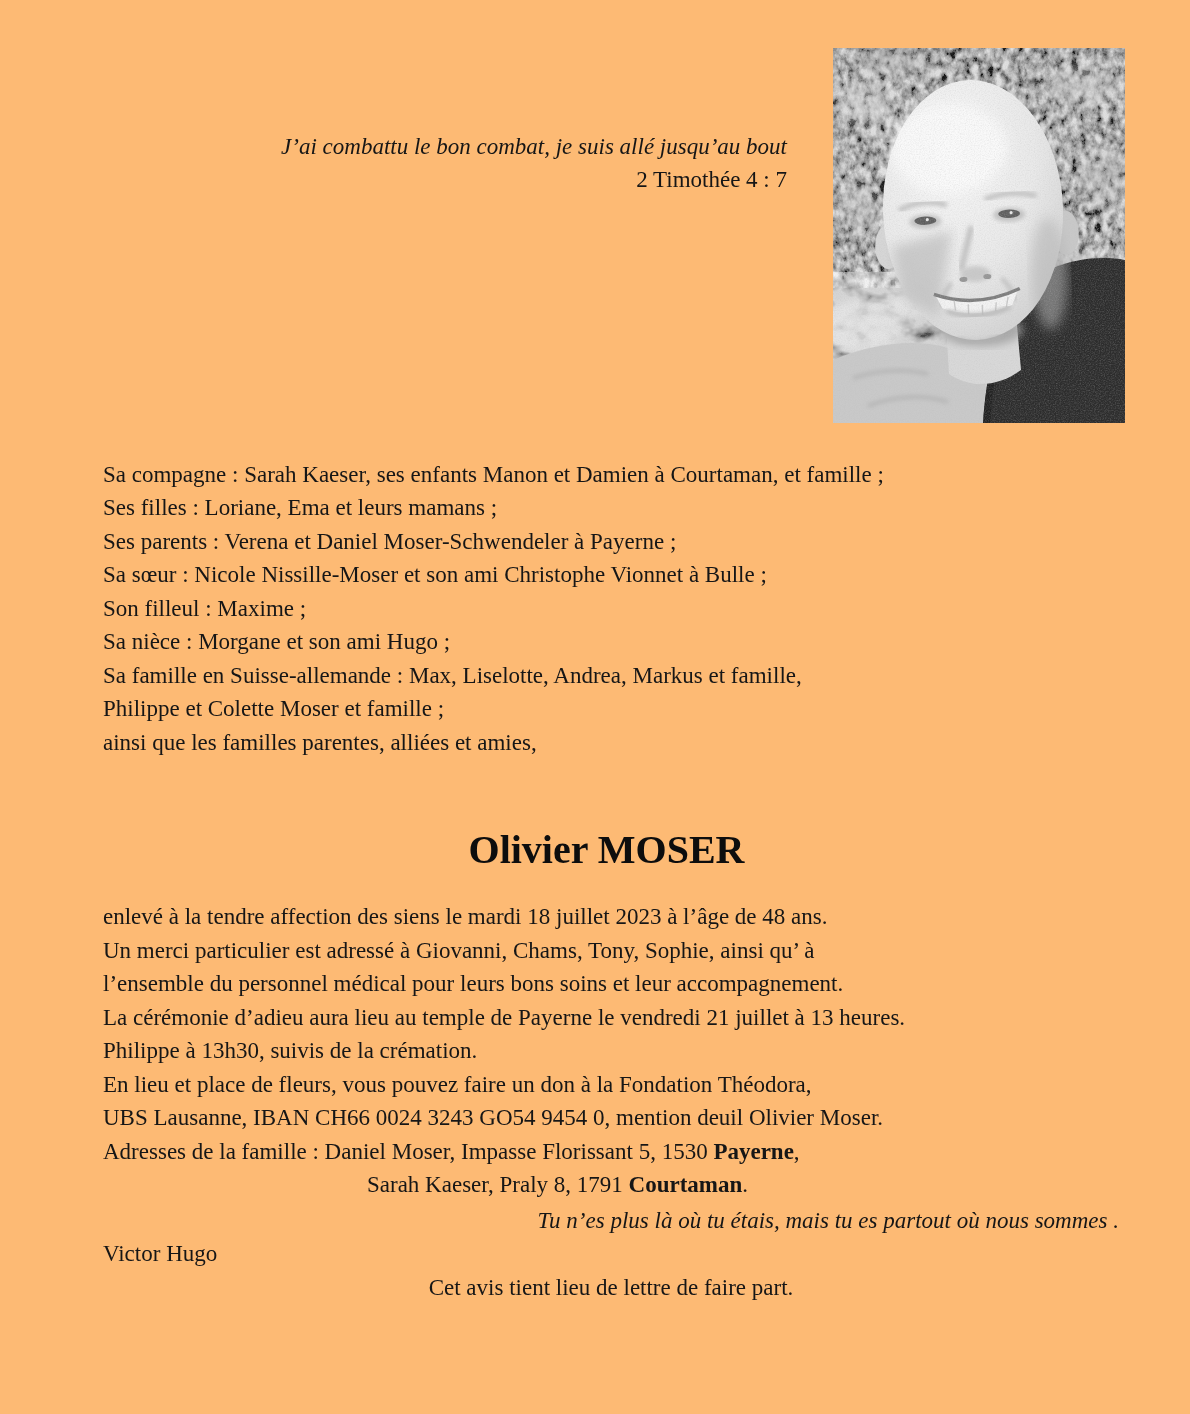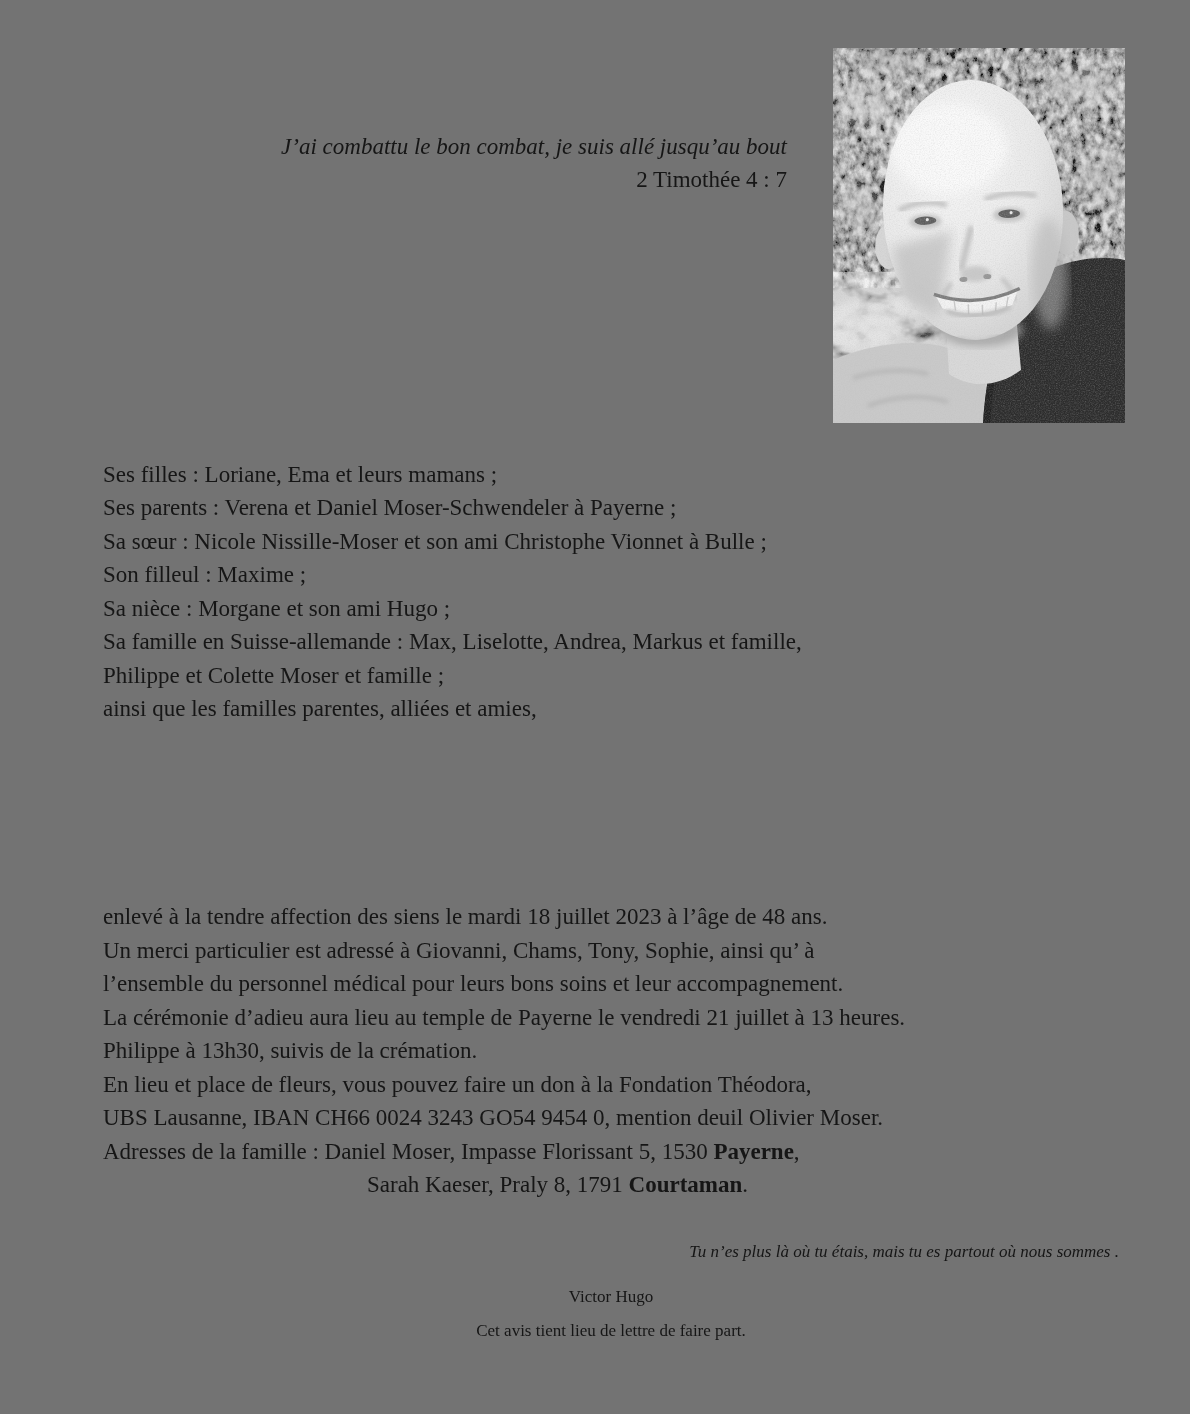--- a/index.html
+++ b/index.html
@@ -1,20 +1,20 @@
 <!DOCTYPE html>
 <html><head>
 <meta charset="utf-8">
 <style>
   html, body { margin: 0; padding: 0; background: #ffffff; }
   .page {
     position: relative;
     width: 1190px;
     height: 1414px;
-    background: #737373;
+    background: #fdba74;
     color: #161616;
     font-family: "Liberation Serif", "DejaVu Serif", serif;
     overflow: hidden;
   }
   .epigraph {
     position: absolute;
     top: 130px;
     right: 403px;
     text-align: right;
     font-size: 23px;
@@ -55,27 +55,27 @@
     left: 103px;
     top: 900px;
     font-size: 23px;
     line-height: 33.5px;
     white-space: nowrap;
   }
   .indent { padding-left: 264px; }
   .closing {
     position: absolute;
     left: 103px;
-    top: 1235px;
+    top: 1204px;
     width: 1016px;
-    font-size: 17px;
+    font-size: 23px;
     line-height: 33.4px;
   }
   .closing .quote  { text-align: right; font-style: italic; }
-  .closing .author { text-align: center; margin-top: 12px; }
+  .closing .author { text-align: left; }
   .closing .notice { text-align: center; }
   b { font-weight: bold; }
 </style>
 </head>
 <body>
 
 <div class="page">
 
   <div class="epigraph">
     <div class="italic">J’ai combattu le bon combat, je suis allé jusqu’au bout</div>
@@ -205,30 +205,32 @@
         <path d="M110,262 Q140,274 174,260" stroke="#adadad" stroke-width="4" fill="none" filter="url(#soft2)" opacity="0.9"></path>
 
         <path d="M120,290 Q140,300 164,288" stroke="#b2b2b2" stroke-width="4" fill="none" filter="url(#soft2)" opacity="0.8"></path>
       </g>
 
       <rect width="292" height="375" filter="url(#fGrain)" opacity="0.5"></rect>
     </svg>
   </div>
 
   <div class="family">
+    <div>Sa compagne : Sarah Kaeser, ses enfants Manon et Damien à Courtaman, et famille ;</div>
     <div>Ses filles : Loriane, Ema et leurs mamans ;</div>
     <div>Ses parents : Verena et Daniel Moser-Schwendeler à Payerne ;</div>
     <div>Sa sœur : Nicole Nissille-Moser et son ami Christophe Vionnet à Bulle ;</div>
     <div>Son filleul : Maxime ;</div>
     <div>Sa nièce : Morgane et son ami Hugo ;</div>
     <div>Sa famille en Suisse-allemande : Max, Liselotte, Andrea, Markus et famille,</div>
     <div>Philippe et Colette Moser et famille ;</div>
     <div>ainsi que les familles parentes, alliées et amies,</div>
   </div>
 
+  <h1 class="name">Olivier MOSER</h1>
 
   <div class="announce">
     <div>enlevé à la tendre affection des siens le mardi 18 juillet 2023 à l’âge de 48 ans.</div>
     <div>Un merci particulier est adressé à Giovanni, Chams, Tony, Sophie, ainsi qu’ à</div>
     <div>l’ensemble du personnel médical pour leurs bons soins et leur accompagnement.</div>
     <div>La cérémonie d’adieu aura lieu au temple de Payerne le vendredi 21 juillet à 13 heures.</div>
     <div>Philippe à 13h30, suivis de la crémation.</div>
     <div>En lieu et place de fleurs, vous pouvez faire un don à la Fondation Théodora,</div>
     <div>UBS Lausanne, IBAN CH66 0024 3243 GO54 9454 0, mention deuil Olivier Moser.</div>
     <div><span>Adresses de la famille : Daniel Moser, Impasse Florissant 5, 1530 </span><b>Payerne</b><span>,</span></div>

